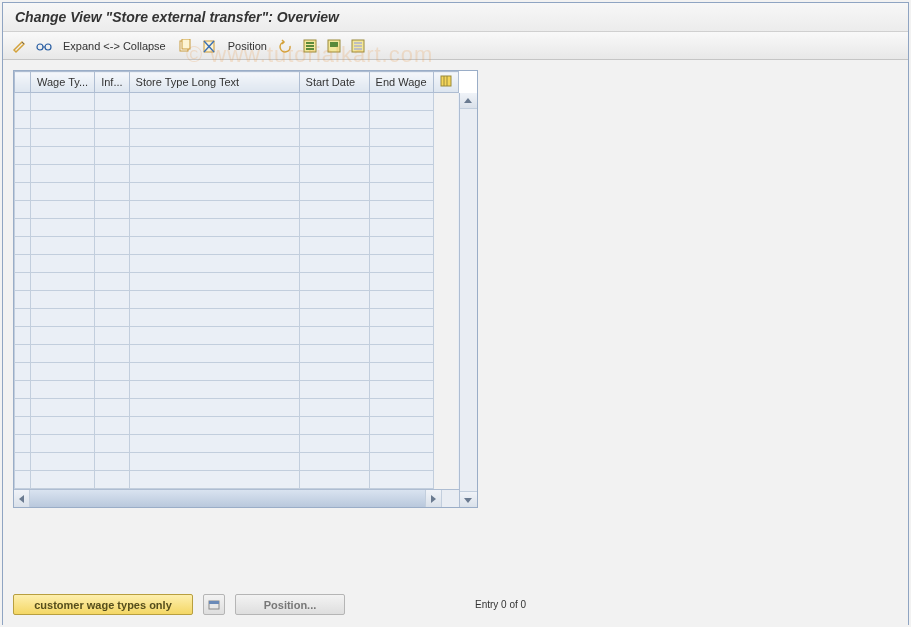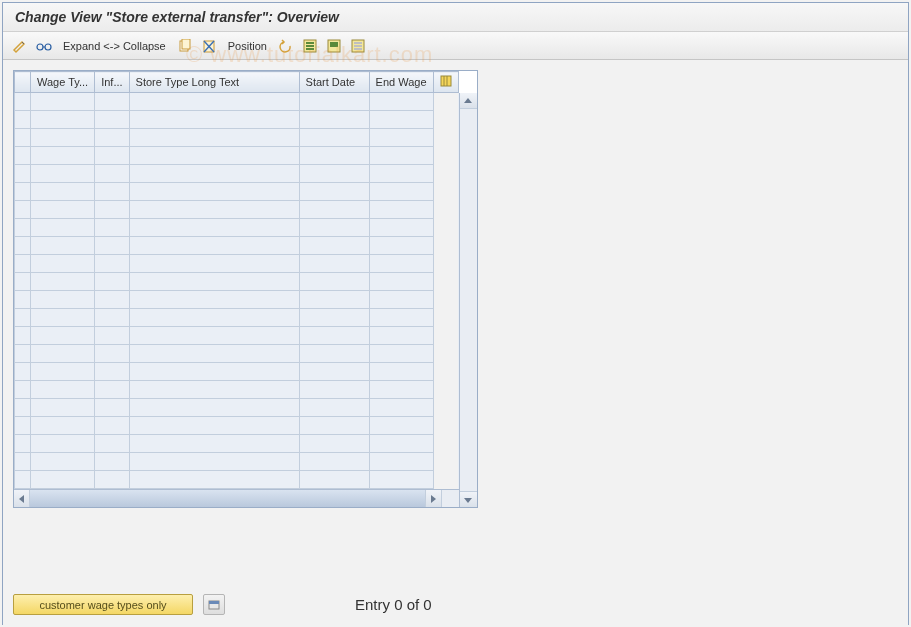--- a/index.html
+++ b/index.html
@@ -141,38 +141,38 @@
       background: linear-gradient(to bottom, #fdefae 0%, #f4d765 100%);
       border: 1px solid #b89f3f;
       border-radius: 2px;
       padding: 3px 14px;
       font-size: 11px;
       color: #554e1c;
       cursor: pointer;
       min-width: 180px;
       text-align: center;
       height: 21px;
-      display:flex; align-items:center; justify-content:center;
+      display:flex; align-items:center; justify-content:center;font-weight:bold;
     }
     .flat-btn.gray {
       background: linear-gradient(to bottom, #f3f3f3 0%, #dedede 100%);
       border: 1px solid #b5b5b5;
       color: #777;
       min-width: 110px;
     }
     .mini-icon-btn {
       width: 22px; height: 21px;
       background: linear-gradient(to bottom, #f3f3f3 0%, #dedede 100%);
       border: 1px solid #b5b5b5;
       border-radius: 2px;
       display:flex; align-items:center; justify-content:center;
       cursor:pointer;
     }
     .entry-text {
-      font-size: 15px;
+      font-size: 10px;
       color: #333;
       margin-left: 120px;
     }
     .watermark {
       position: absolute;
       top: 42px;
       left: 186px;
       font-size: 22px;
       color: rgba(230,150,70,0.22);
       letter-spacing: 1px;
@@ -509,18 +509,19 @@
     </div>
 
     <div class="footer-row">
       <div class="flat-btn">customer wage types only</div>
       <div class="mini-icon-btn">
         <svg width="12" height="12">
             <rect x="1" y="2" width="10" height="8" fill="#e8e8e8" stroke="#888"></rect>
             <rect x="1" y="2" width="10" height="3" fill="#6a8ab8"></rect>
           </svg>
       </div>
+      <div class="flat-btn gray">Position...</div>
       <div class="entry-text">Entry 0 of 0</div>
     </div>
   </div>
 </div>
 
 <div class="watermark">© www.tutorialkart.com</div>
 
 </body></html>

